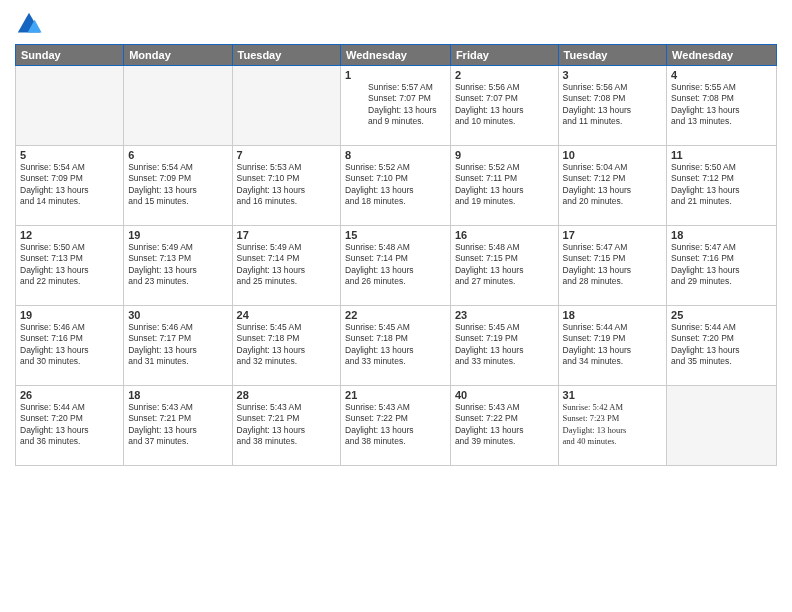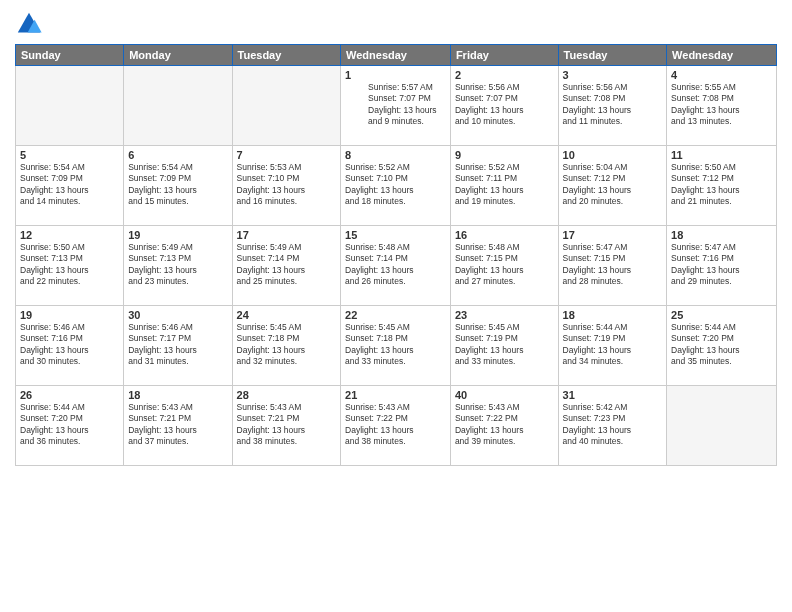--- a/index.html
+++ b/index.html
@@ -349,21 +349,21 @@
           </td>
           <td>
             <span class="day-num">40</span>
             <div class="day-info" style="white-space: pre-line;">Sunrise: 5:43 AM
 Sunset: 7:22 PM
 Daylight: 13 hours
 and 39 minutes.</div>
           </td>
           <td>
             <span class="day-num">31</span>
-            <div class="day-info" style="white-space: pre-line;">Sunrise: 5:42 AM
+            <div class="day-info" style="white-space: pre-line; font-family: Liberation Serif, serif;">Sunrise: 5:42 AM
 Sunset: 7:23 PM
 Daylight: 13 hours
 and 40 minutes.</div>
           </td>
           <td class="empty"></td>
         </tr>
       </tbody>
   </table>
 </div>
 

